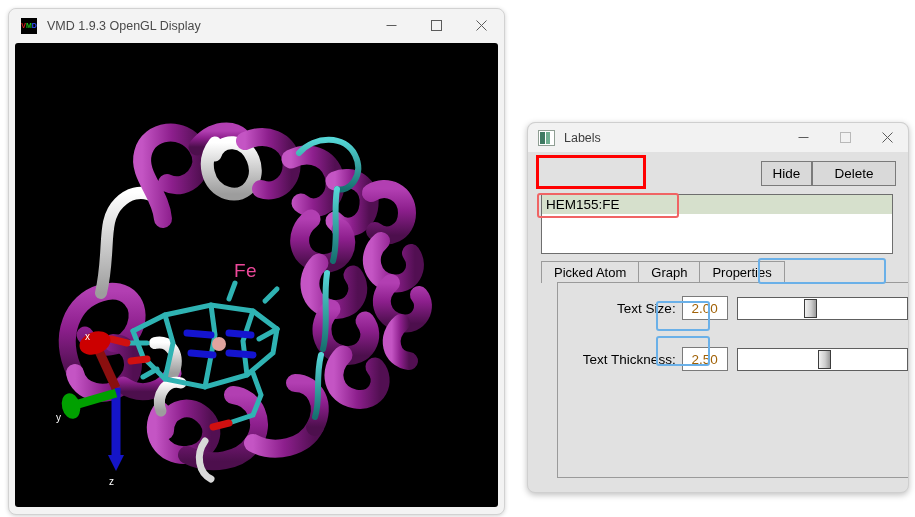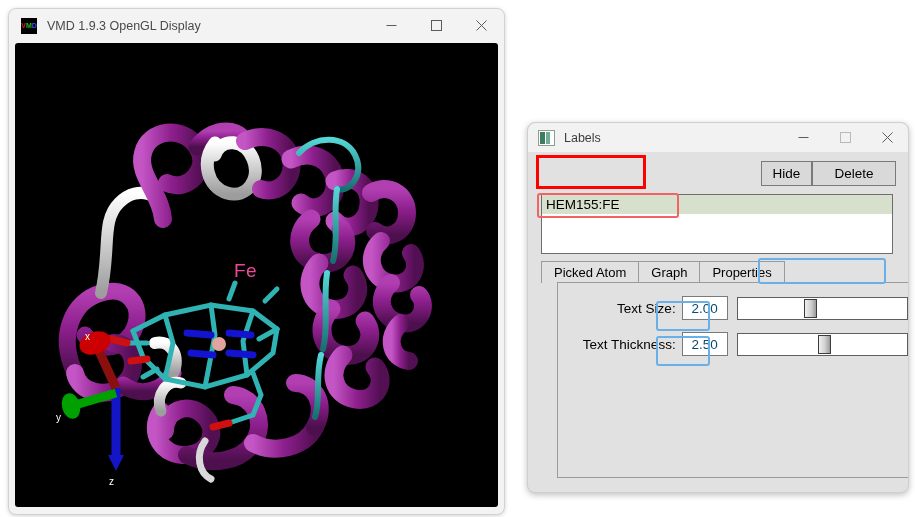--- a/index.html
+++ b/index.html
@@ -260,41 +260,41 @@
   }
   .field-row {
     position: absolute;
     left: 0;
     width: 100%;
     height: 26px;
     display: flex;
     align-items: center;
   }
   #row-size { top: 12px; }
-  #row-thick { top: 48px; }
+  #row-thick { top: 63px; }
   .field-label {
     width: 122px;
     text-align: right;
     font-size: 13.5px;
     color: #000;
     padding-right: 4px;
     font-family: "Liberation Sans", sans-serif;
     box-sizing: border-box;
   }
   .numbox {
     width: 46px;
     height: 24px;
     background: #ffffff;
     border: 1px solid #7a7a7a;
     box-sizing: border-box;
     display: flex;
     align-items: center;
     justify-content: center;
     font-size: 13.5px;
-    color: #0c4a6e;
+    color: #a16207;
     font-family: "Liberation Sans", sans-serif;
     margin-left: 2px;
   }
   .slider {
     position: relative;
     margin-left: 9px;
     width: 172px;
     height: 23px;
     background: #ffffff;
     border: 1px solid #5e5e5e;

